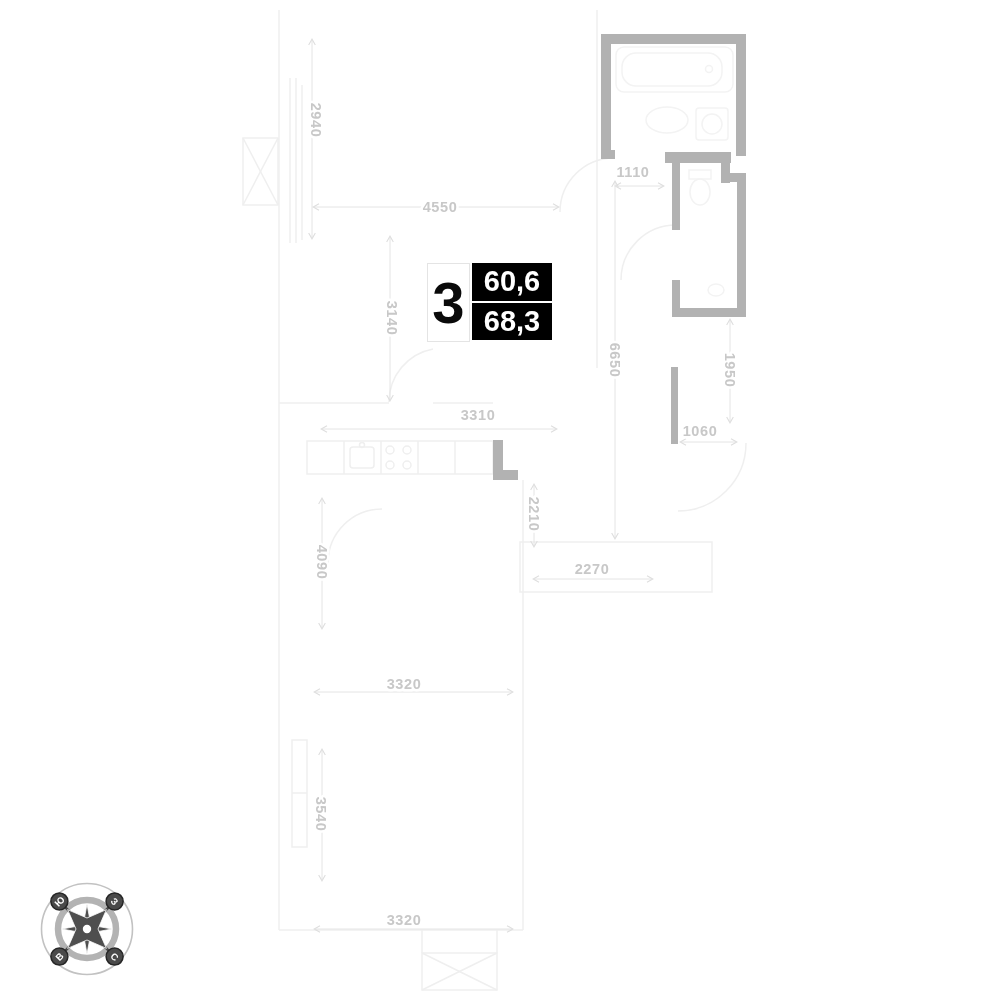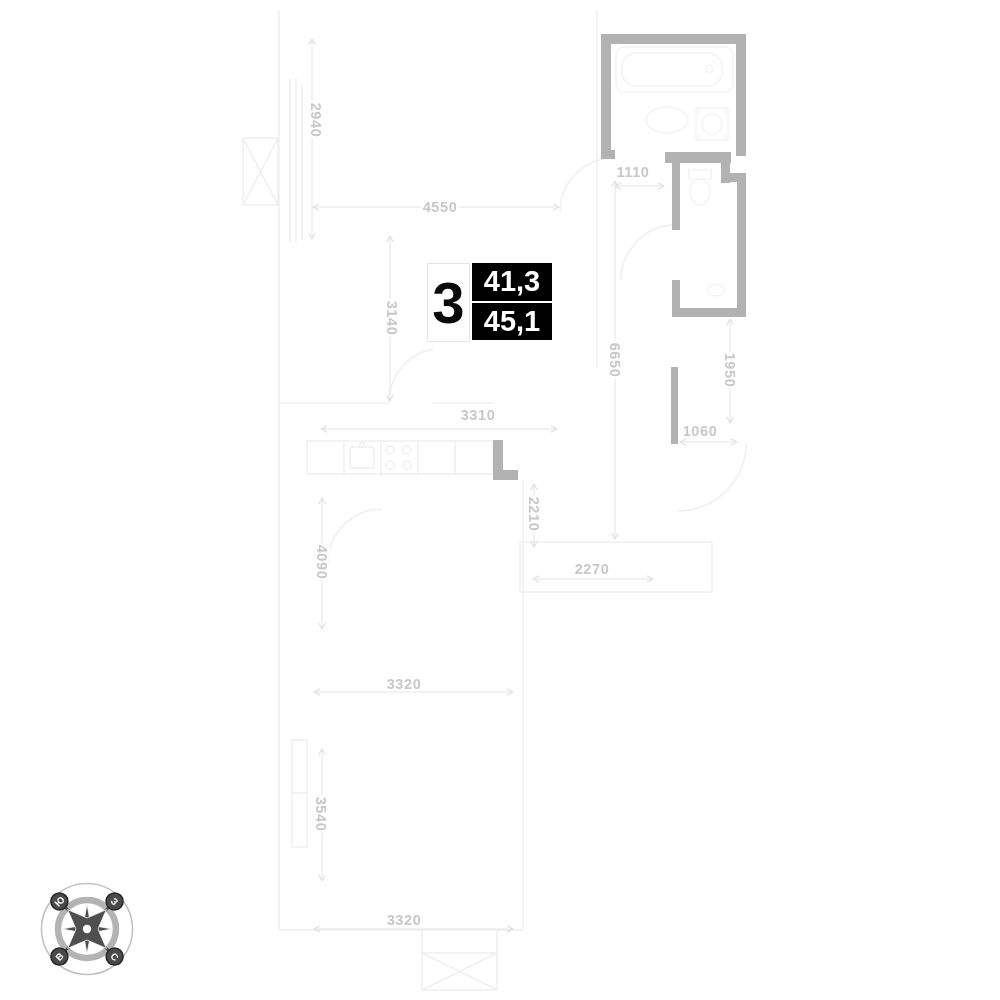--- a/index.html
+++ b/index.html
@@ -158,24 +158,24 @@
       <text x="404" y="920">3320</text>
     </g>
   </svg>
 
   <div class="unit-label">
     <div class="unit-number-box">
       <span>3</span>
     </div>
     <div class="area-col">
       <div class="area-box">
-        <span>41,3</span>
+        <span>60,6</span>
       </div>
       <div class="area-box">
-        <span>45,1</span>
+        <span>68,3</span>
       </div>
     </div>
   </div>
 
   <svg class="compass" width="94" height="94" viewBox="-47 -47 94 94">
     <circle cx="0" cy="0" r="45.5" fill="#ffffff" stroke="#c2c2c2" stroke-width="1.6"></circle>
     <circle cx="0" cy="0" r="29" fill="none" stroke="#b3b3b3" stroke-width="6.5"></circle>
     <g stroke="#4a4a4a" stroke-width="2.5">
       <line x1="0" y1="0" x2="-27.6" y2="-27.6"></line>
       <line x1="0" y1="0" x2="27.6" y2="-27.6"></line>

